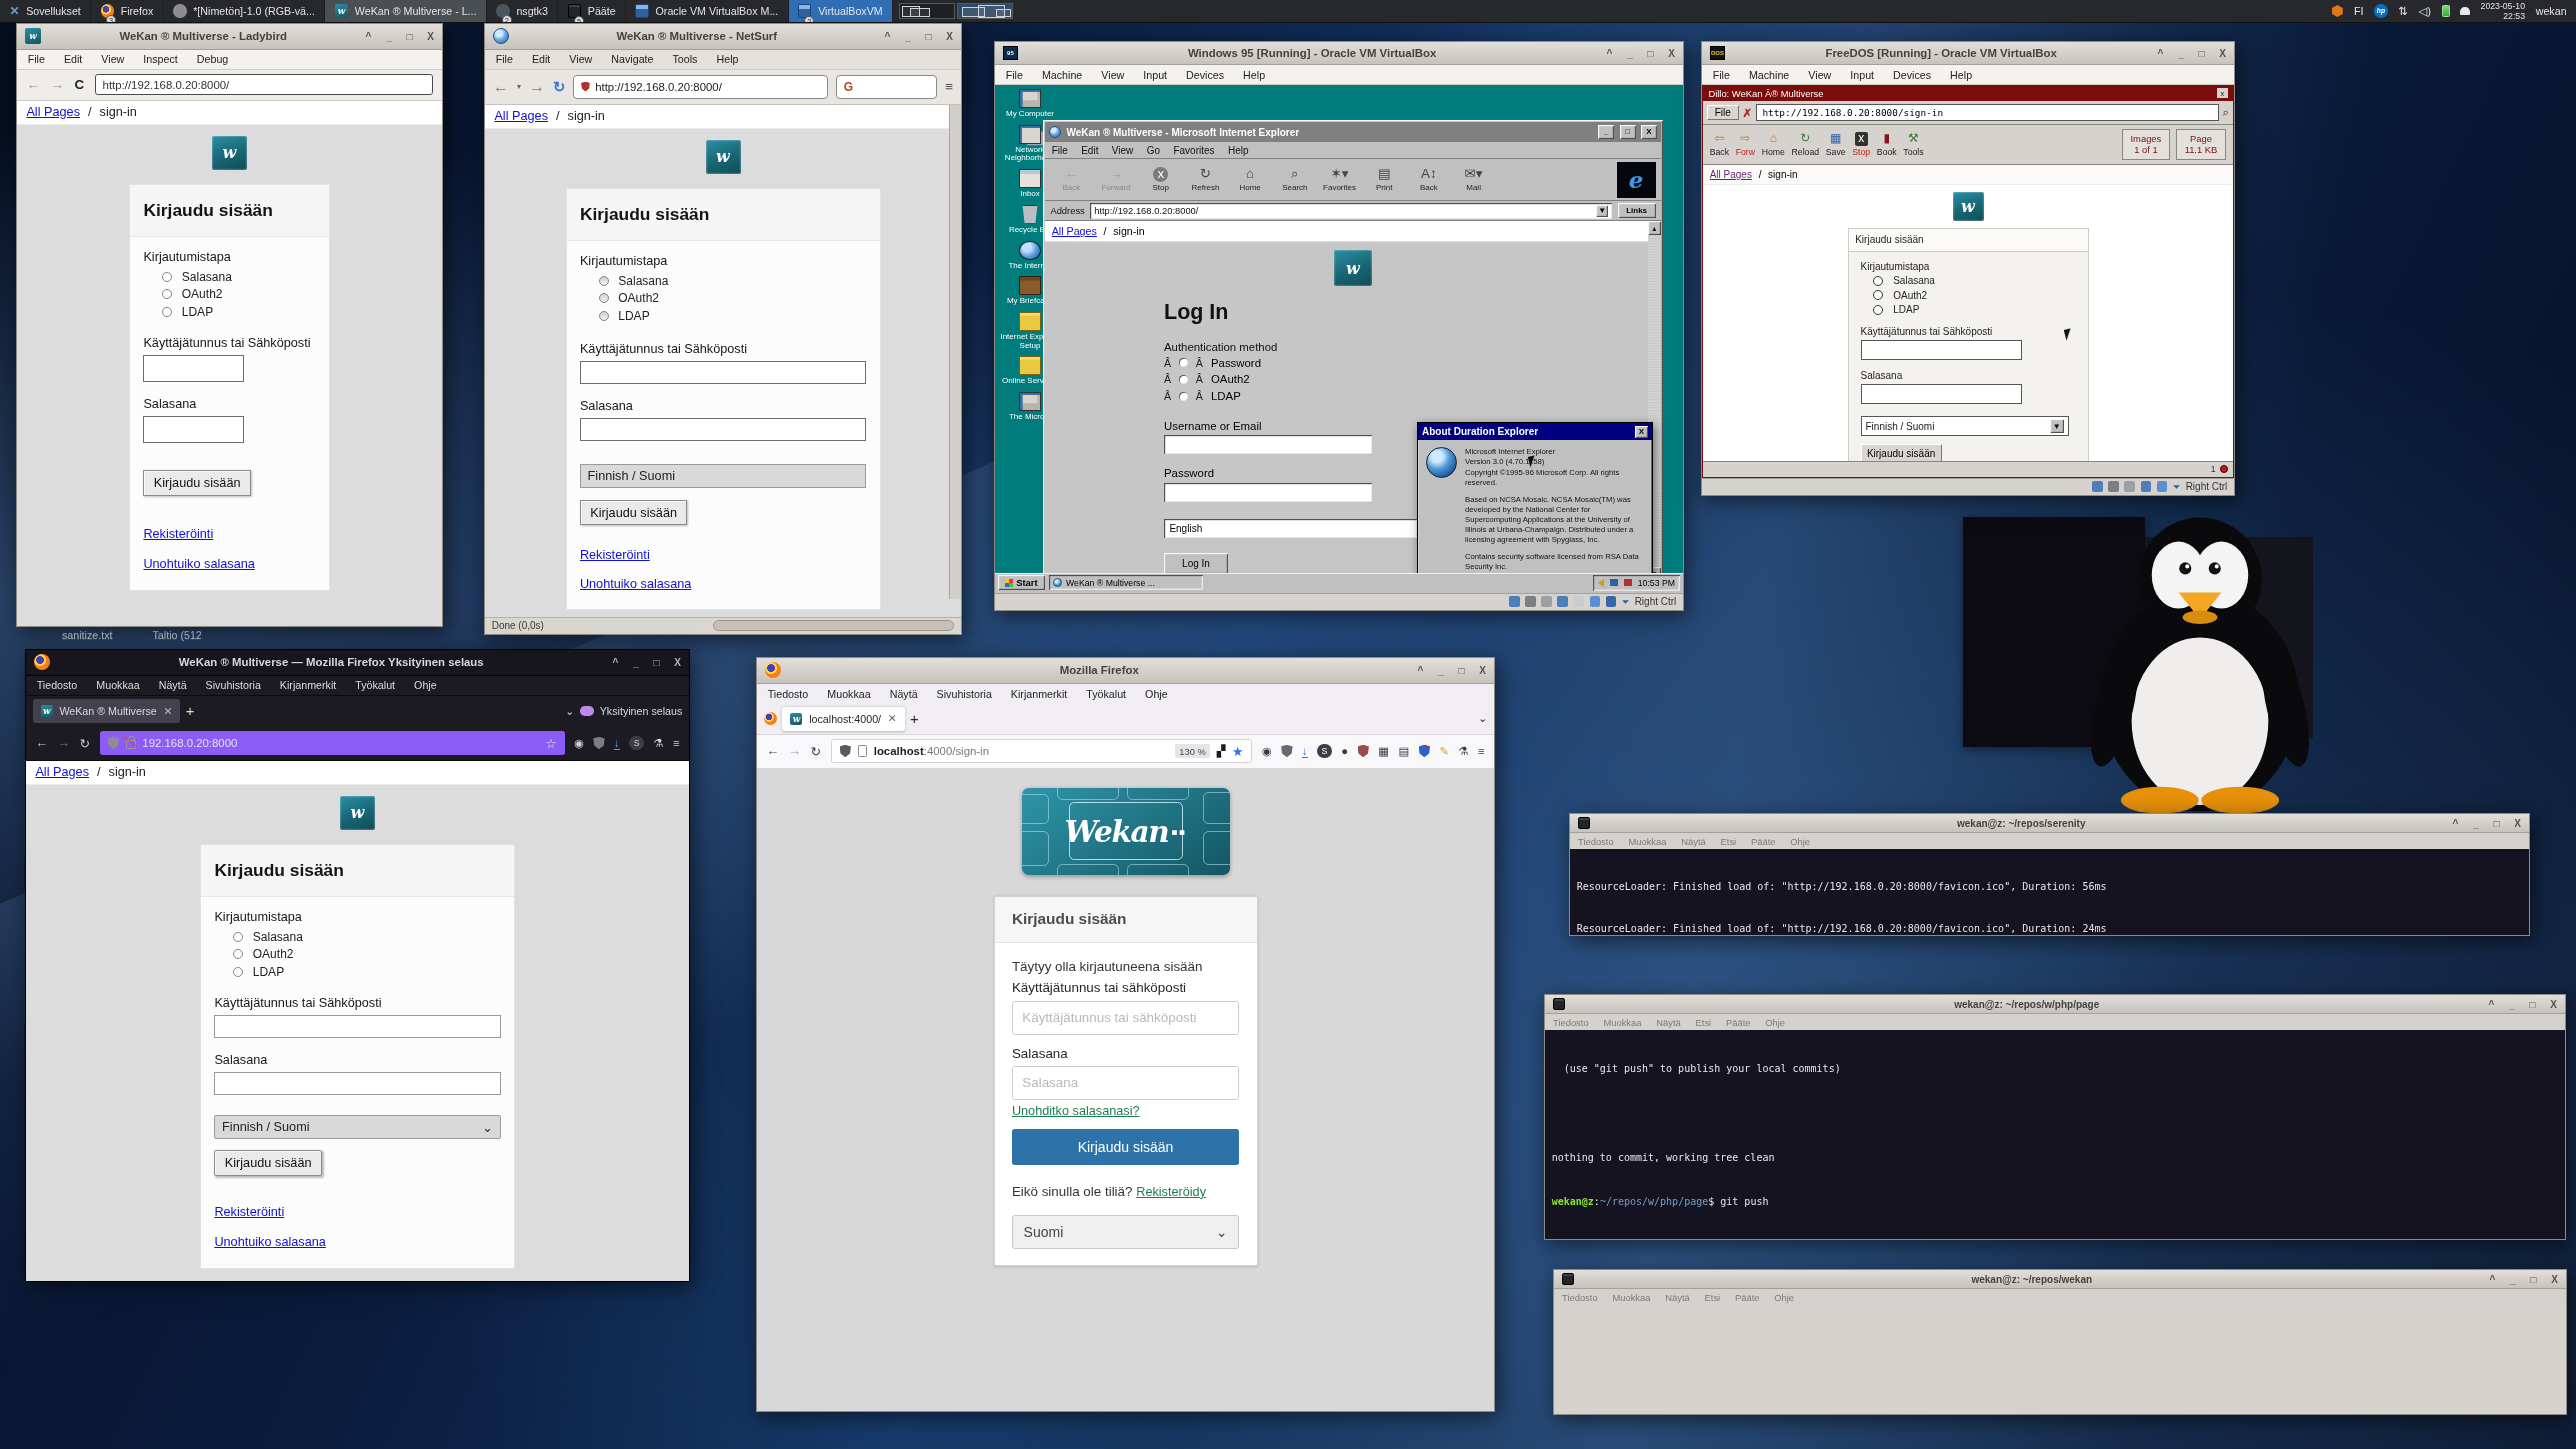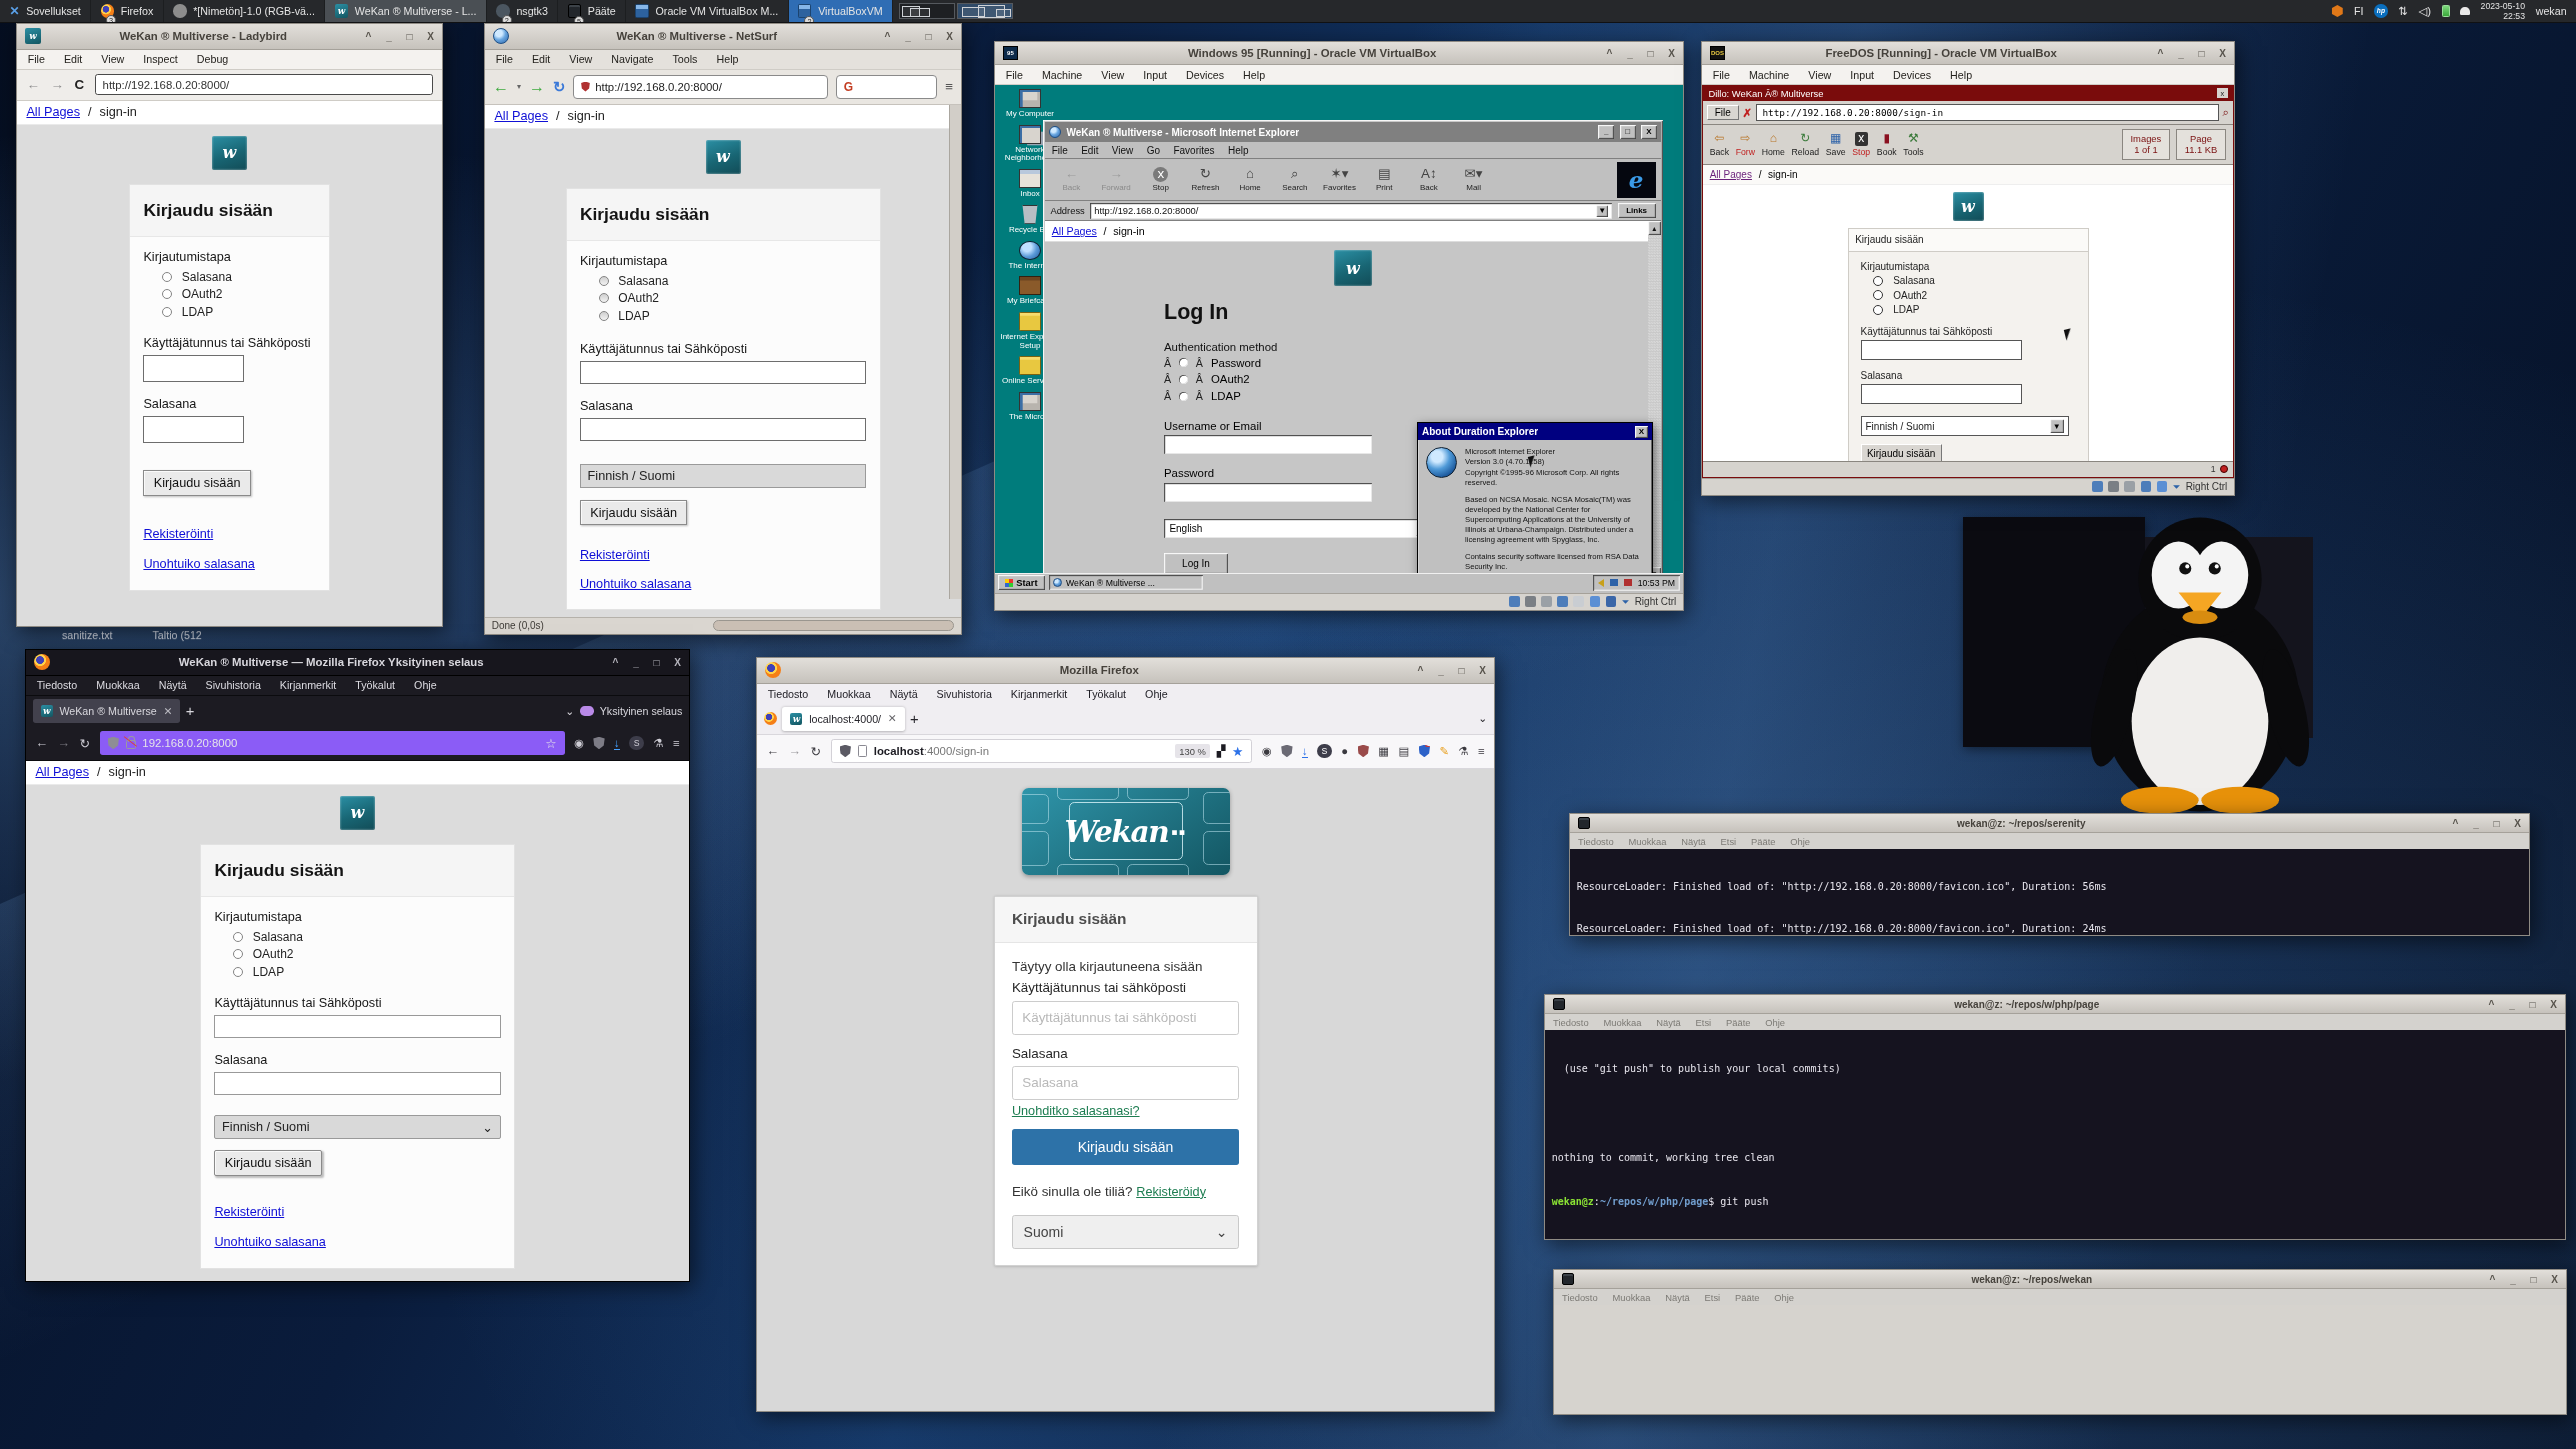--- a/index.html
+++ b/index.html
@@ -73,21 +73,21 @@
 .ns-search{width:101px;height:24px;border:0.7px solid #8a8a8a;border-radius:4px;background:#fff;display:flex;align-items:center;padding:0 6.7px;color:#c33d22;font-weight:700;font-size:12px}
 .ns-status{height:17.4px;background:#dad6d0;border-top:0.7px solid #b5b1aa;display:flex;align-items:center;font-size:10px;color:#3e3b36;padding:0 6.7px;justify-content:space-between}
 .hscroll{width:241px;height:10.7px;border:0.7px solid #9a968f;background:#cabfb4;border-radius:5.4px}
 .vscroll{position:absolute;right:0;top:0;bottom:17.4px;width:12px;background:#d2cec8;border-left:0.7px solid #aaa69f}
 
 .term .tb{height:19px}
 .term .tb .t{font-size:10px;font-weight:700}
 .tmenu{display:flex;gap:14.8px;padding:0 8px;align-items:center;height:16px;background:#d4d2ce;color:#7c7a75;font-size:9.4px;flex:0 0 auto}
 .tbody{flex:1;background:#15131f;color:#e8e6ee;font:10px/14.8px "DejaVu Sans Mono",monospace;padding:2.7px 6.7px;white-space:pre;overflow:hidden}
 .t1 .tbody{line-height:14px}
-.pu{color:#8ae234;font-weight:700}.pp{color:#729fcf;font-weight:700}
+.pu{color:#8ae234;font-weight:700}.pp{color:#729fcf;font-weight:400}
 
 .r95{background:#c0c0c0;box-shadow:inset 0.7px 0.7px 0 #fff,inset -0.7px -0.7px 0 #404040,inset 1.3px 1.3px 0 #dfdfdf,inset -1.3px -1.3px 0 #808080}
 .s95{background:#fff;box-shadow:inset 0.7px 0.7px 0 #404040,inset -0.7px -0.7px 0 #dfdfdf,inset 1.3px 1.3px 0 #808080,inset -1.3px -1.3px 0 #fff}
 .vmarea{flex:1;position:relative;background:#007c7c;overflow:hidden}
 .dicol{position:absolute;left:4px;top:4px;width:62px;display:flex;flex-direction:column;gap:6px}
 .di{text-align:center;color:#fff;font-size:8px;line-height:8.7px}
 .di .g{width:21.5px;height:19px;margin:0 auto 2px}
 .g-comp{background:#d8d4ce;border:0.7px solid #333;box-shadow:inset 2.7px 2px 0 0 #3b6ea5,inset -2.7px -6.7px 0 0 #b8b4ae}
 .g-net{background:#d8d4ce;border:0.7px solid #333;box-shadow:inset 2px 2px 0 0 #3b6ea5,5.4px 4px 0 -2.7px #9aa6b4}
 .g-inbox{background:#e6e2da;border:0.7px solid #333;box-shadow:inset 0 4px 0 #b8c8dc}

